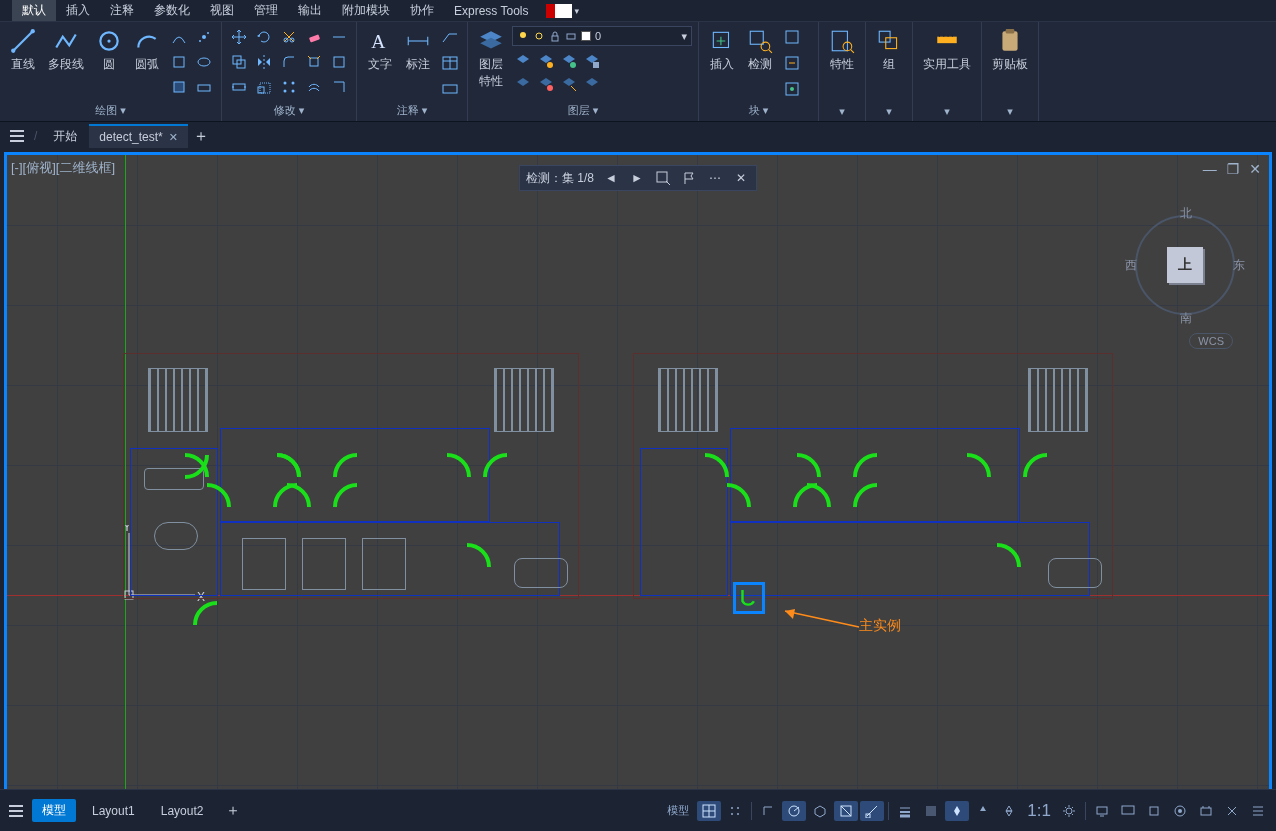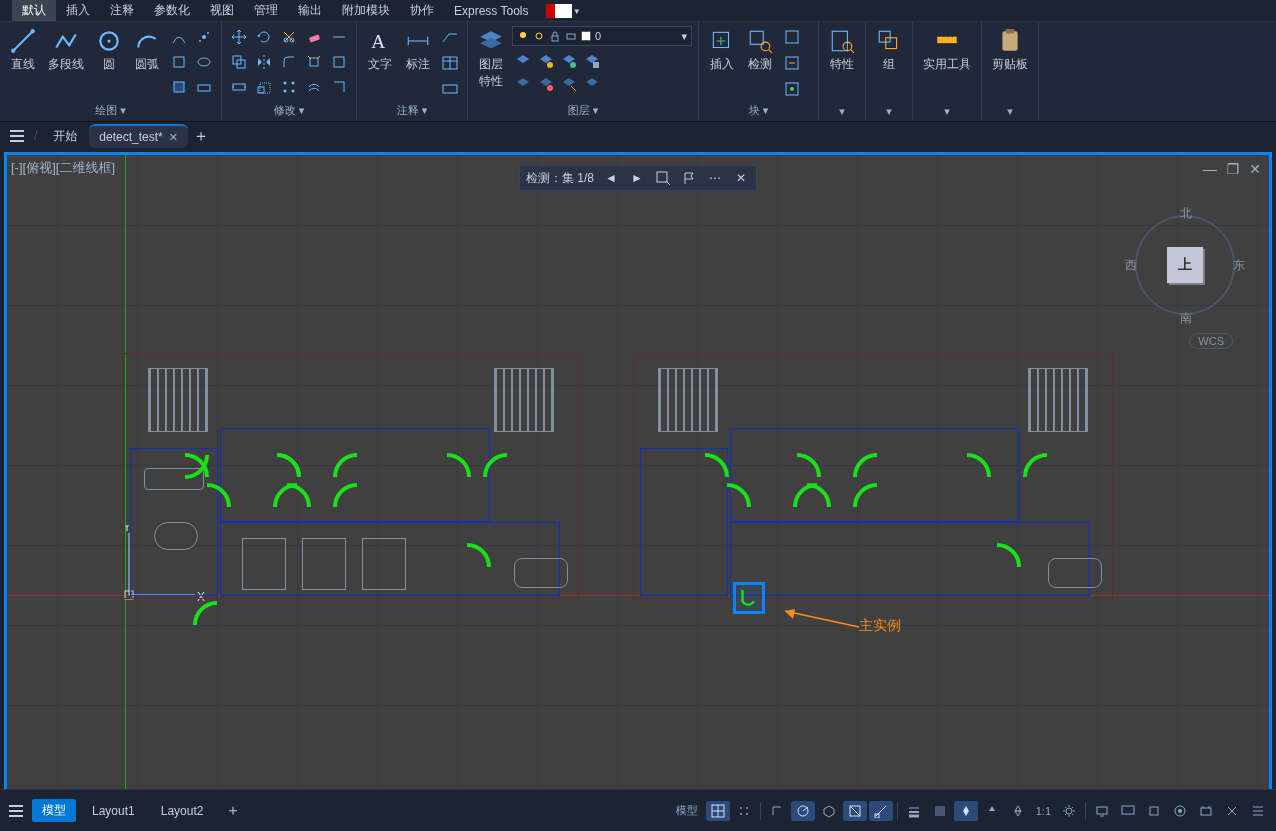--- a/index.html
+++ b/index.html
@@ -105,21 +105,21 @@
     padding-left: 6px;
     gap: 2px;
   }
   .tabbar .ham{width:22px;height:22px;display:flex;align-items:center;justify-content:center;cursor:pointer;}
   .tabbar .doc-tab{
     padding: 4px 10px;
     font-size:12px;
     cursor:pointer;
     display:flex;align-items:center;gap:6px;
   }
-  .tabbar .doc-tab.active{background:#2b3447;border-top:2px solid #0078d4;border-radius:6px;}
+  .tabbar .doc-tab.active{background:#2b3447;border-top:2px solid #0078d4;}
   .tabbar .close{font-size:11px;color:#9fb3cc;}
   .tabbar .plus{width:22px;height:22px;display:flex;align-items:center;justify-content:center;font-size:16px;cursor:pointer;}
   
   .canvas-wrap{
     position:absolute;
     left:4px; right:4px;
     top:152px; bottom:28px;
     border:3px solid #0a84ff;
     background:#404040;
   }
@@ -849,21 +849,21 @@
     <div class="sb">
         <svg width="14" height="14">
           <path d="M7 2l3 5H4z" fill="#8fa8cc"></path>
         </svg>
       </div>
     <div class="sb">
         <svg width="14" height="14">
           <path d="M7 2l3 5H4zM7 12l3-5H4z" stroke="#8fa8cc" fill="none"></path>
         </svg>
       </div>
-    <div class="sb" style="width:auto;padding:0 4px;font-size:11px;">1:1</div>
+    <div class="sb" style="width:auto;padding:0 4px;font-size:17px;">1:1</div>
     <div class="sb">
         <svg width="14" height="14">
           <circle cx="7" cy="7" r="3" stroke="#8fa8cc" fill="none"></circle>
           <path d="M7 1v2M7 11v2M1 7h2M11 7h2M3 3l1 1M10 10l1 1M3 11l1-1M10 4l1-1" stroke="#8fa8cc"></path>
         </svg>
       </div>
     <div class="vsep"></div>
     <div class="sb">
         <svg width="14" height="14">
           <rect x="2" y="3" width="10" height="7" stroke="#8fa8cc" fill="none"></rect>

